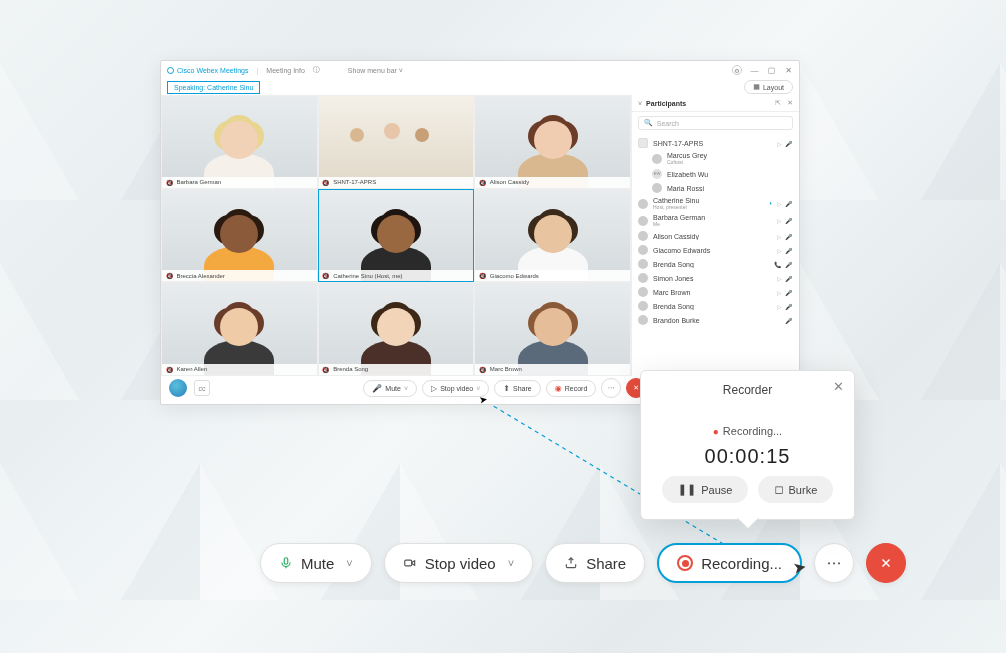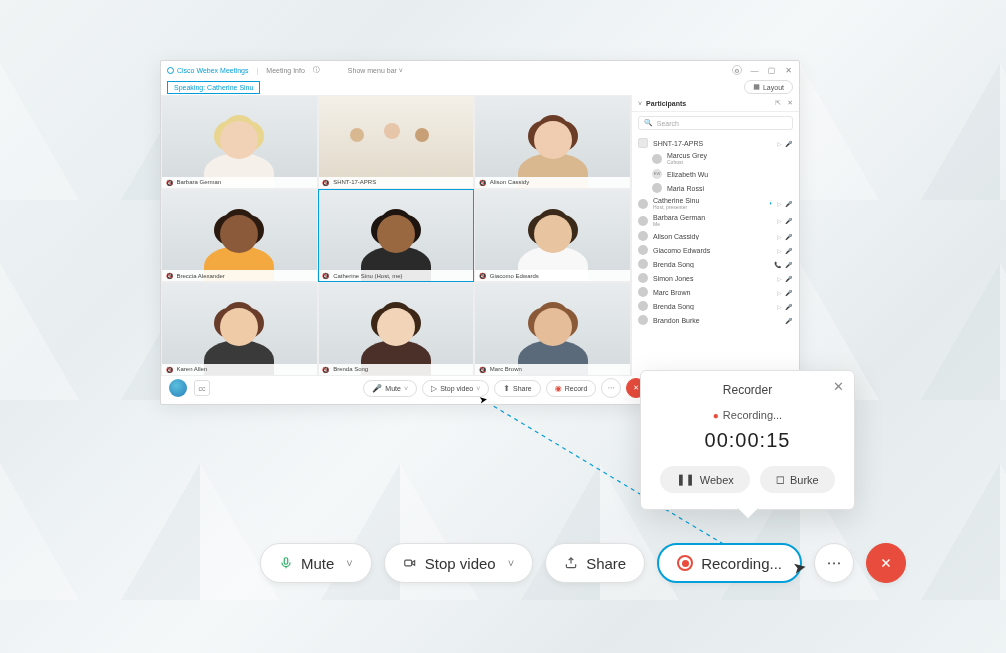--- a/index.html
+++ b/index.html
@@ -61,24 +61,24 @@
 .big-btn .chev{color:#888;font-size:11px;margin-left:4px;}
 .big-btn.circ{width:40px;padding:0;justify-content:center;border-radius:50%;}
 .big-btn.red-c{background:#e74c3c;border-color:#e74c3c;color:#fff;}
 .big-btn.rec{border:2px solid #049fd9;position:relative;}
 .rec-dot-outer{width:16px;height:16px;border:2px solid #e74c3c;border-radius:50%;display:flex;align-items:center;justify-content:center;}
 .rec-dot-inner{width:7px;height:7px;background:#e74c3c;border-radius:50%;}
 .cursor-big{position:absolute;right:-6px;bottom:4px;font-size:16px;transform:rotate(-10deg);}
 
 .popover{position:absolute;left:640px;top:370px;width:215px;background:#fff;border:1px solid #e0e0e0;border-radius:6px;box-shadow:0 8px 30px rgba(0,0,0,0.12);z-index:12;padding:12px 14px 16px;}
 .popover .close{position:absolute;right:10px;top:8px;color:#888;font-size:13px;}
-.popover .ttl{text-align:center;font-size:12px;color:#444;margin-bottom:12px;}
+.popover .ttl{text-align:center;font-size:12px;color:#444;margin-bottom:28px;}
 .popover .stat{text-align:center;font-size:11px;color:#555;margin-bottom:8px;}
 .popover .stat .rd{color:#e74c3c;font-size:10px;margin-right:4px;}
-.popover .time{text-align:center;font-size:20px;color:#222;letter-spacing:1px;margin-bottom:14px;font-weight:400;}
+.popover .time{text-align:center;font-size:20px;color:#222;letter-spacing:1px;margin-bottom:8px;font-weight:400;}
 .popover .btns{display:flex;gap:10px;justify-content:center;}
 .popover .pbtn{background:#f0f0f0;border:none;border-radius:16px;padding:7px 16px;font-size:11px;color:#444;display:flex;align-items:center;gap:5px;}
 .popover .tail{position:absolute;left:50%;bottom:-9px;transform:translateX(-50%);width:0;height:0;border-left:10px solid transparent;border-right:10px solid transparent;border-top:10px solid #fff;}
 .popover .tail-b{position:absolute;left:50%;bottom:-10px;transform:translateX(-50%);width:0;height:0;border-left:11px solid transparent;border-right:11px solid transparent;border-top:11px solid #e0e0e0;}
 
 svg.ico{width:14px;height:14px;vertical-align:middle;}
 </style>
 </head>
 <body>
 <div class="bg-poly"></div>
@@ -332,21 +332,21 @@
 <div class="popover">
   <div class="tail-b"></div>
     <div class="tail"></div>
   <span class="close">✕</span>
   <div class="ttl">Recorder</div>
   <div class="stat"><span class="rd">●</span><span>Recording...</span></div>
   <div class="time">00:00:15</div>
   <div class="btns">
     <button class="pbtn">
         <span>❚❚</span>
-        <span>Webex</span>
+        <span>Pause</span>
       </button>
     <button class="pbtn">
         <span>◻</span>
         <span>Burke</span>
       </button>
   </div>
 </div>
 
 <div class="big-toolbar">
   <div class="big-btn">

